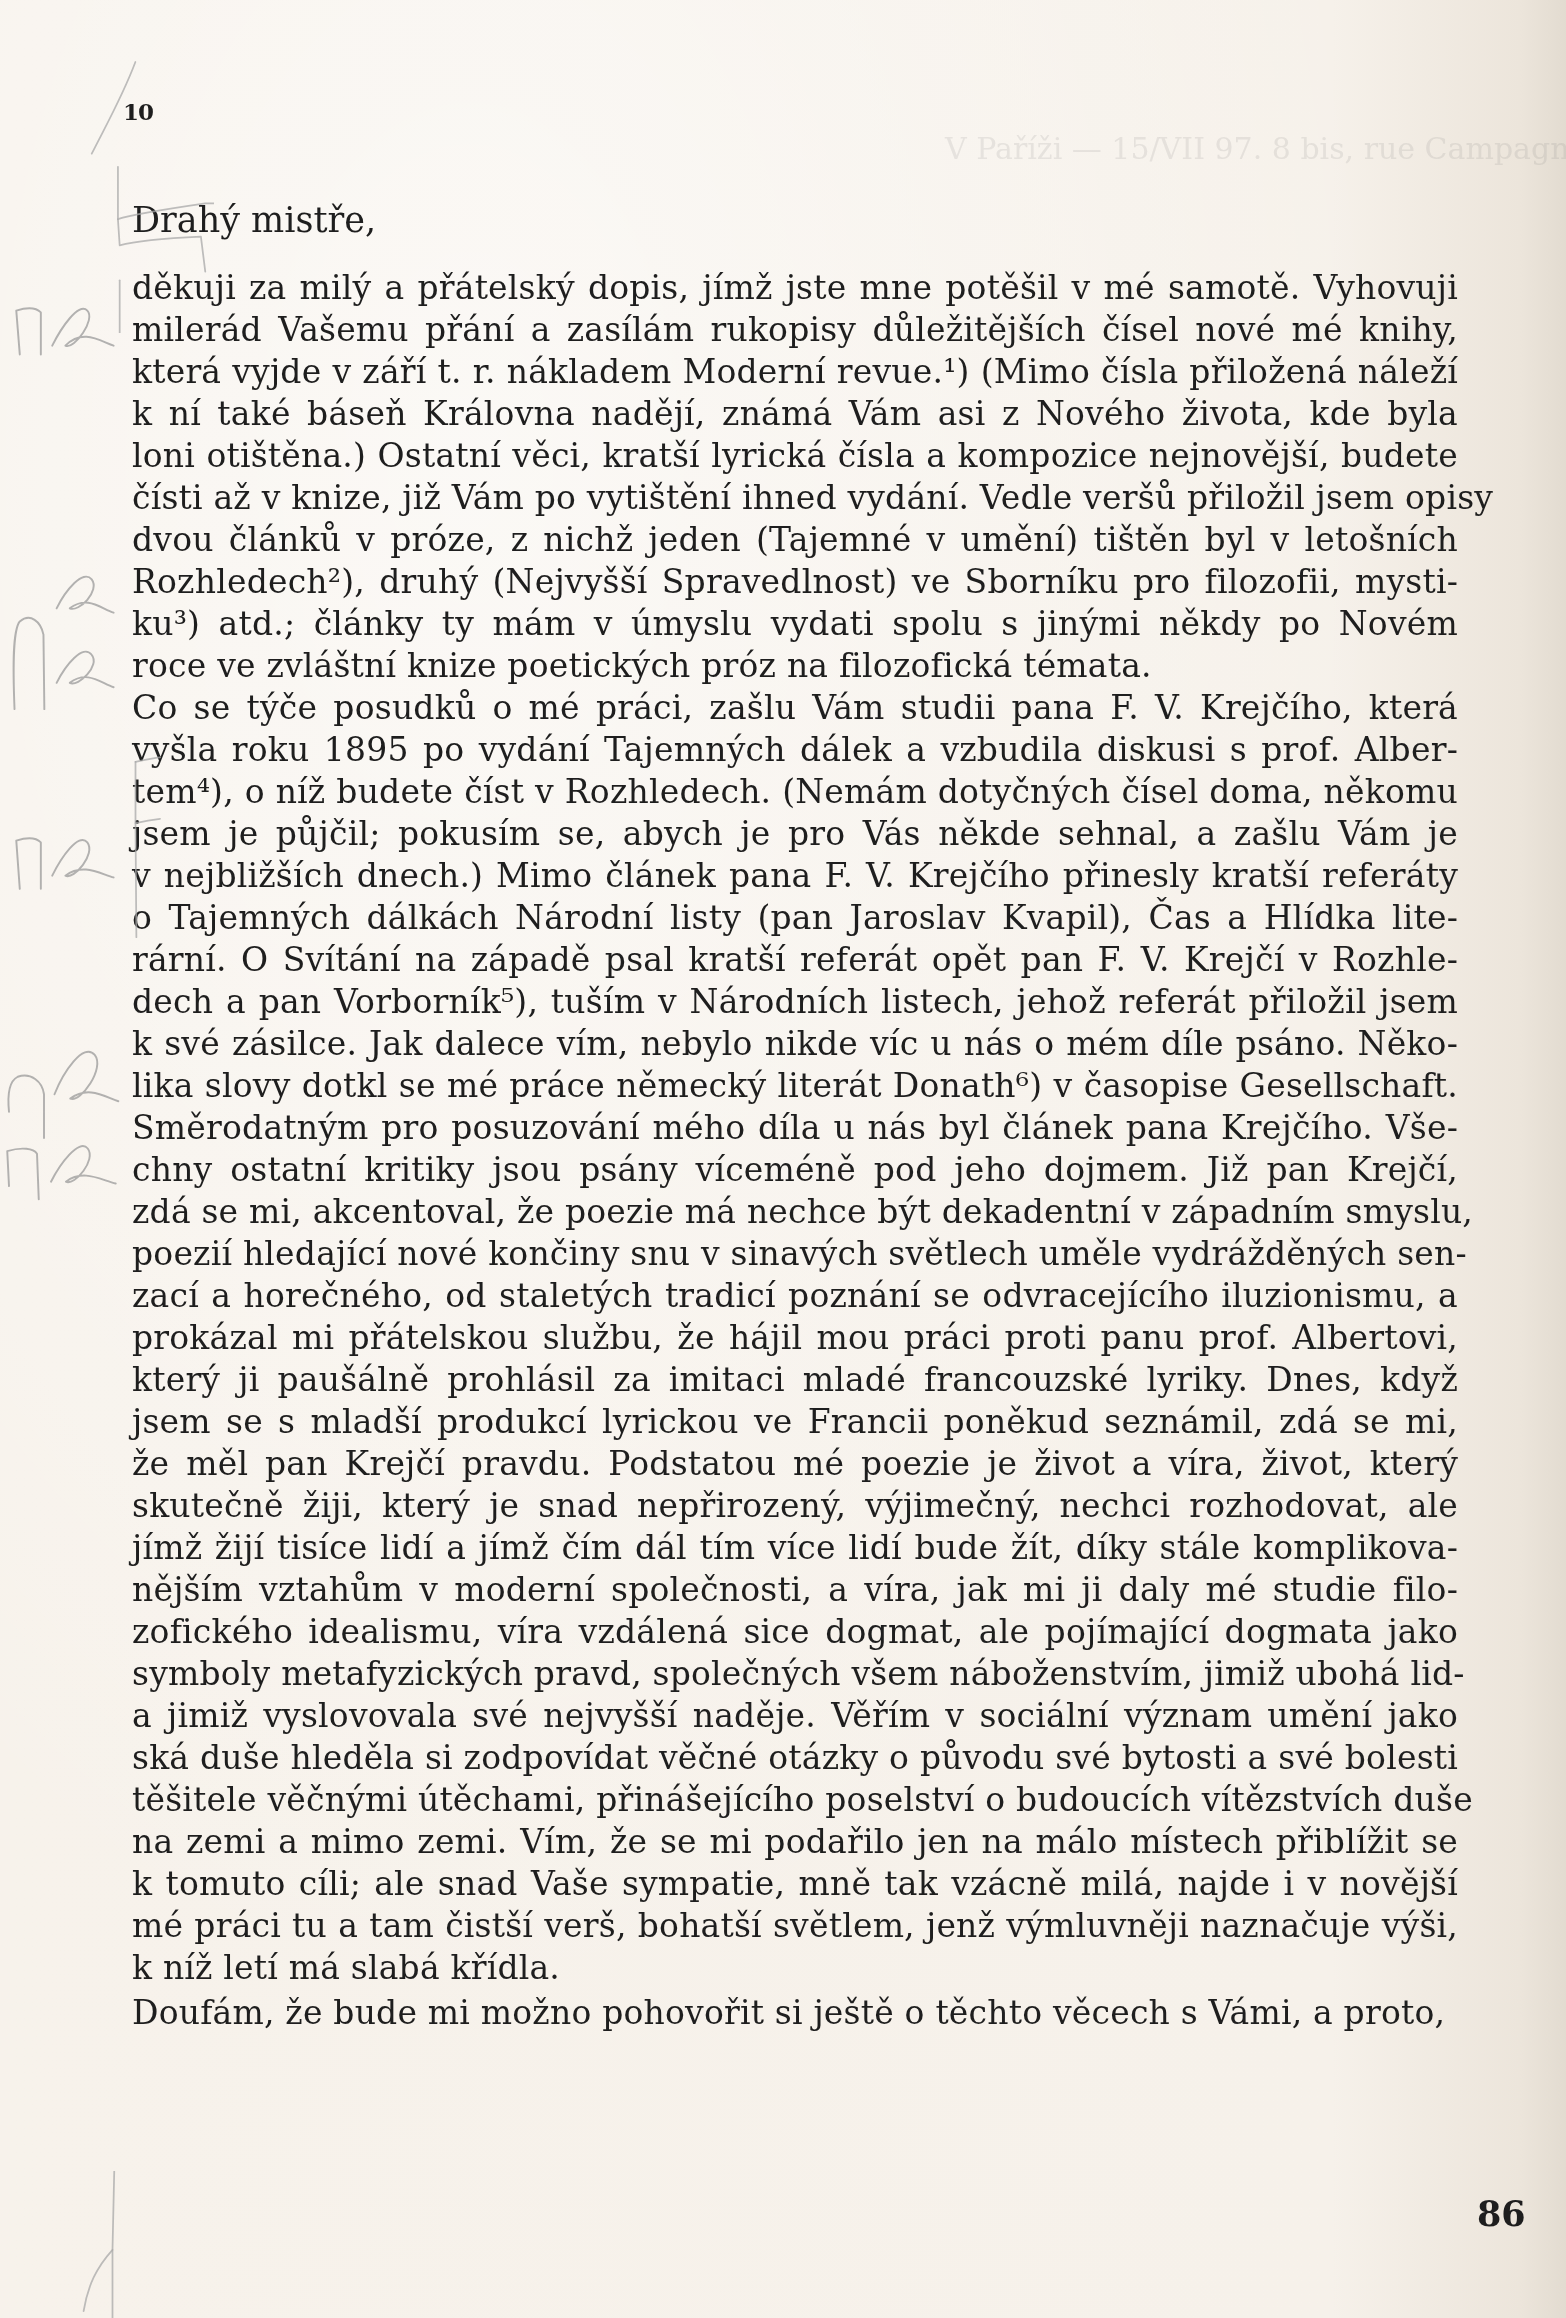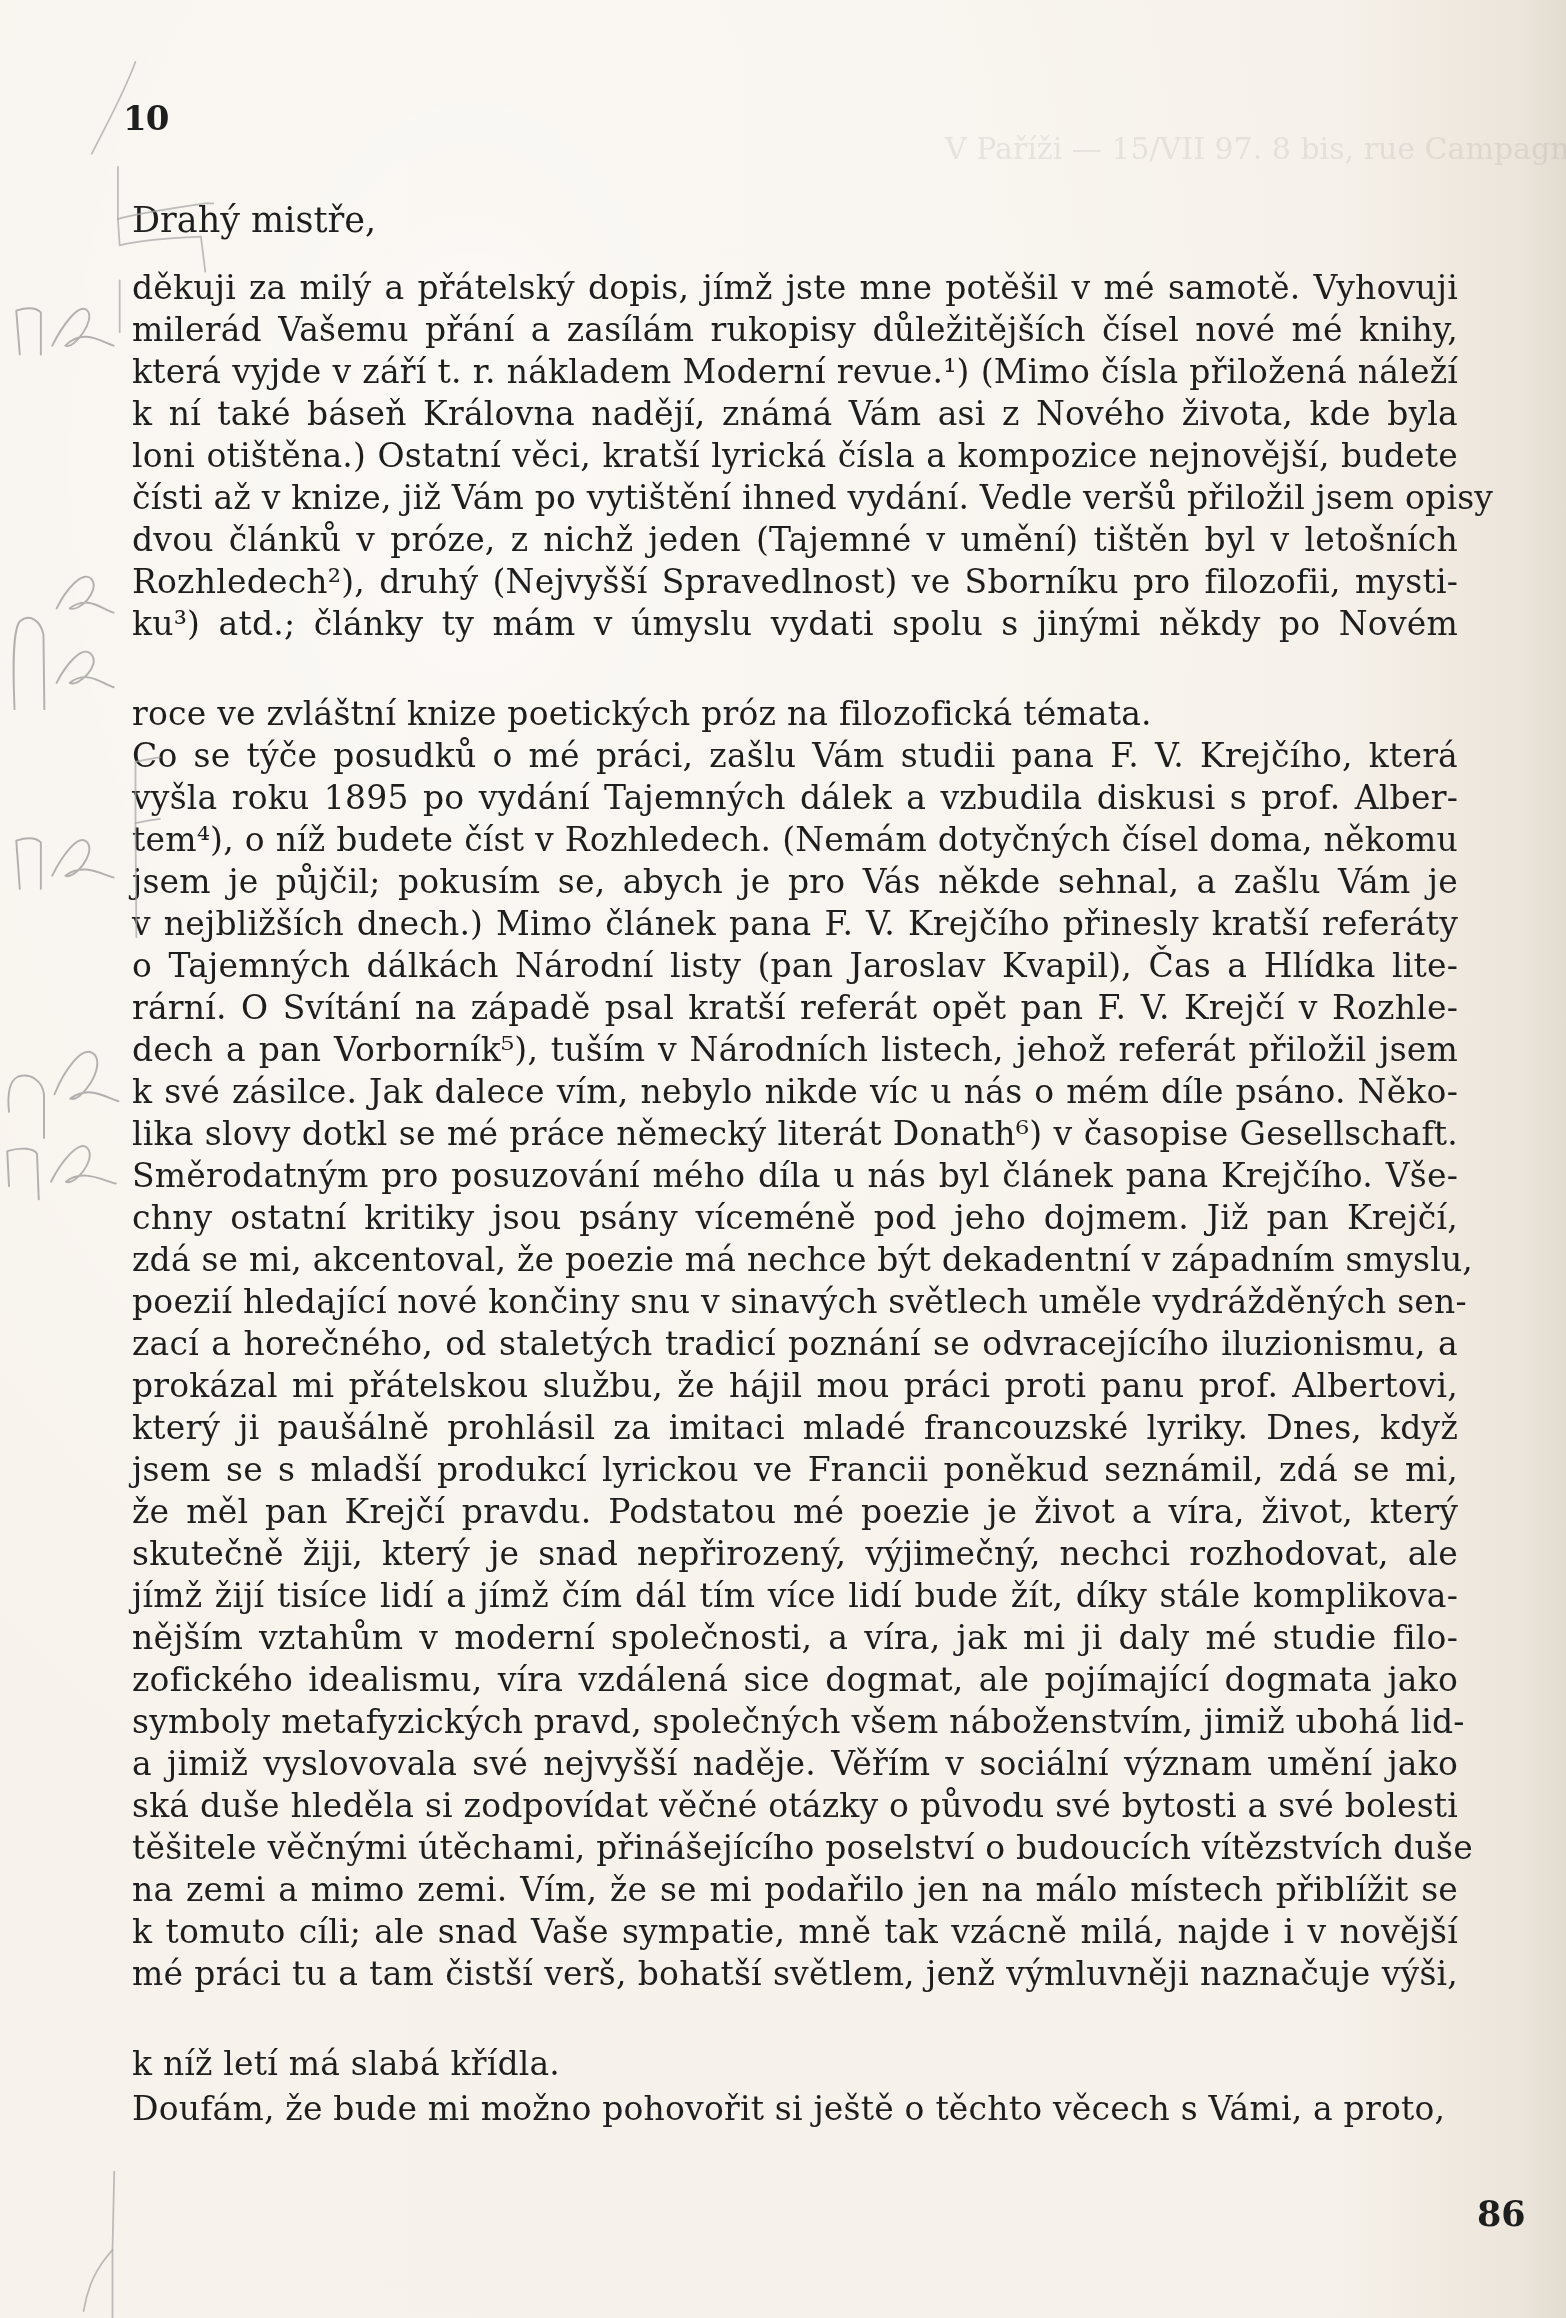--- a/index.html
+++ b/index.html
@@ -25,21 +25,21 @@
     .bleed {
       position: absolute;
       color: rgba(120,120,120,0.14);
       font-size: 30px;
       white-space: nowrap;
     }
     .page-number-top {
       position: absolute;
       left: 123px;
       top: 98px;
-      font-size: 34px;
+      font-size: 23px;
       font-weight: bold;
       letter-spacing: -0.9px;
     }
     .salutation {
       position: absolute;
       left: 132px;
       top: 200px;
       font-size: 35px;
     }
     .body-text {
@@ -52,21 +52,20 @@
       height: 42px;
       line-height: 42px;
       font-size: 33px;
       white-space: nowrap;
       text-align: justify;
       text-align-last: justify;
       letter-spacing: 0.2px;
     }
     .line.last {
       text-align-last: left;
-      margin-top: 48px;
     }
     .line.gap-before {
       margin-top: 3px;
     }
     .page-number-bottom {
       position: absolute;
       left: 1477px;
       top: 2193px;
       font-size: 35px;
       font-weight: bold;

